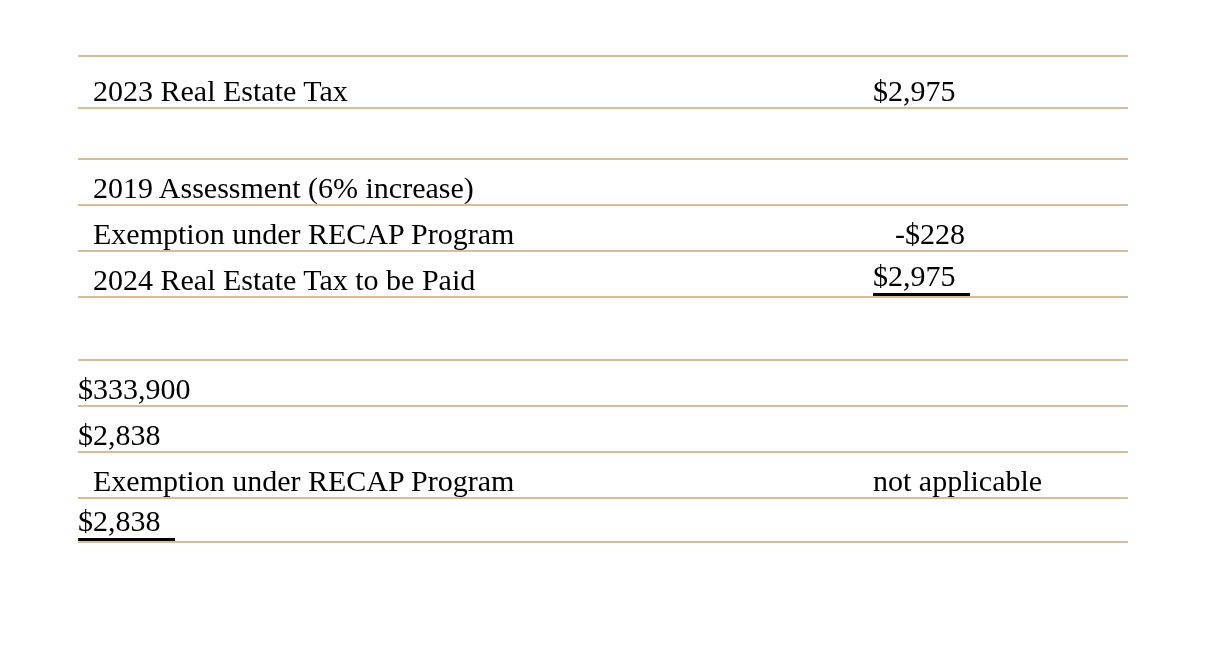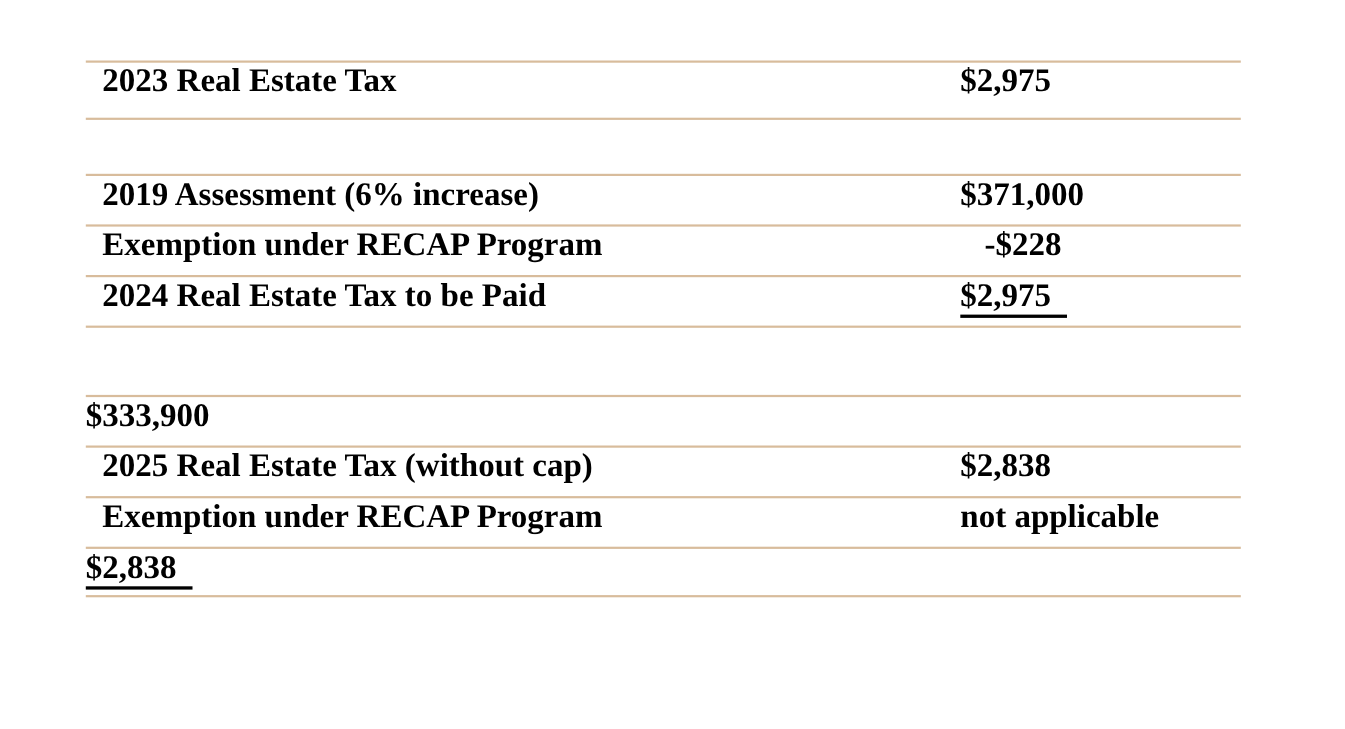--- a/index.html
+++ b/index.html
@@ -21,28 +21,27 @@
     background: #ffffff;
   }
   .tax-table {
     position: absolute;
     left: 78px;
     top: 55px;
     width: 1050px;
   }
   .row {
     display: flex;
-    align-items: flex-start;
+    align-items: flex-end;
     box-sizing: border-box;
     border-top: 2px solid var(--line-color, #d8bc9c);
     height: 46px;
     font-size: 30px;
     line-height: 1.1;
     white-space: nowrap;
-    font-weight: bold;
   }
   .row.row-first { height: 52px; }
   .row.row-last  { border-bottom: 2px solid var(--line-color, #d8bc9c); }
   .spacer {
     box-sizing: border-box;
     border-top: 2px solid var(--line-color, #d8bc9c);
     height: 51px;
   }
   .spacer.spacer-lg { height: 63px; }
   .cell.label {
@@ -72,36 +71,34 @@
 
 <div class="page">
   <div class="tax-table" id="table-root">
       <div class="row row-first">
     <div class="cell label">2023 Real Estate Tax</div>
     <div class="cell value"><span class="value-text">$2,975</span></div>
   </div>
       <div class="spacer"></div>
       <div class="row">
     <div class="cell label">2019 Assessment (6% increase)</div>
-    <div class="cell value"><span class="value-text">$371,000</span></div>
   </div>
       <div class="row">
     <div class="cell label">Exemption under RECAP Program</div>
     <div class="cell value"><span class="value-text indented">-$228</span></div>
   </div>
       <div class="row">
     <div class="cell label">2024 Real Estate Tax to be Paid</div>
     <div class="cell value"><span class="value-text underlined">$2,975</span></div>
   </div>
       <div class="spacer spacer-lg"></div>
       <div class="row">
     <div class="cell value"><span class="value-text">$333,900</span></div>
   </div>
       <div class="row">
-    <div class="cell label">2025 Real Estate Tax (without cap)</div>
     <div class="cell value"><span class="value-text">$2,838</span></div>
   </div>
       <div class="row">
     <div class="cell label">Exemption under RECAP Program</div>
     <div class="cell value"><span class="value-text">not applicable</span></div>
   </div>
       <div class="row row-last">
     <div class="cell value"><span class="value-text underlined">$2,838</span></div>
   </div>
     </div>

